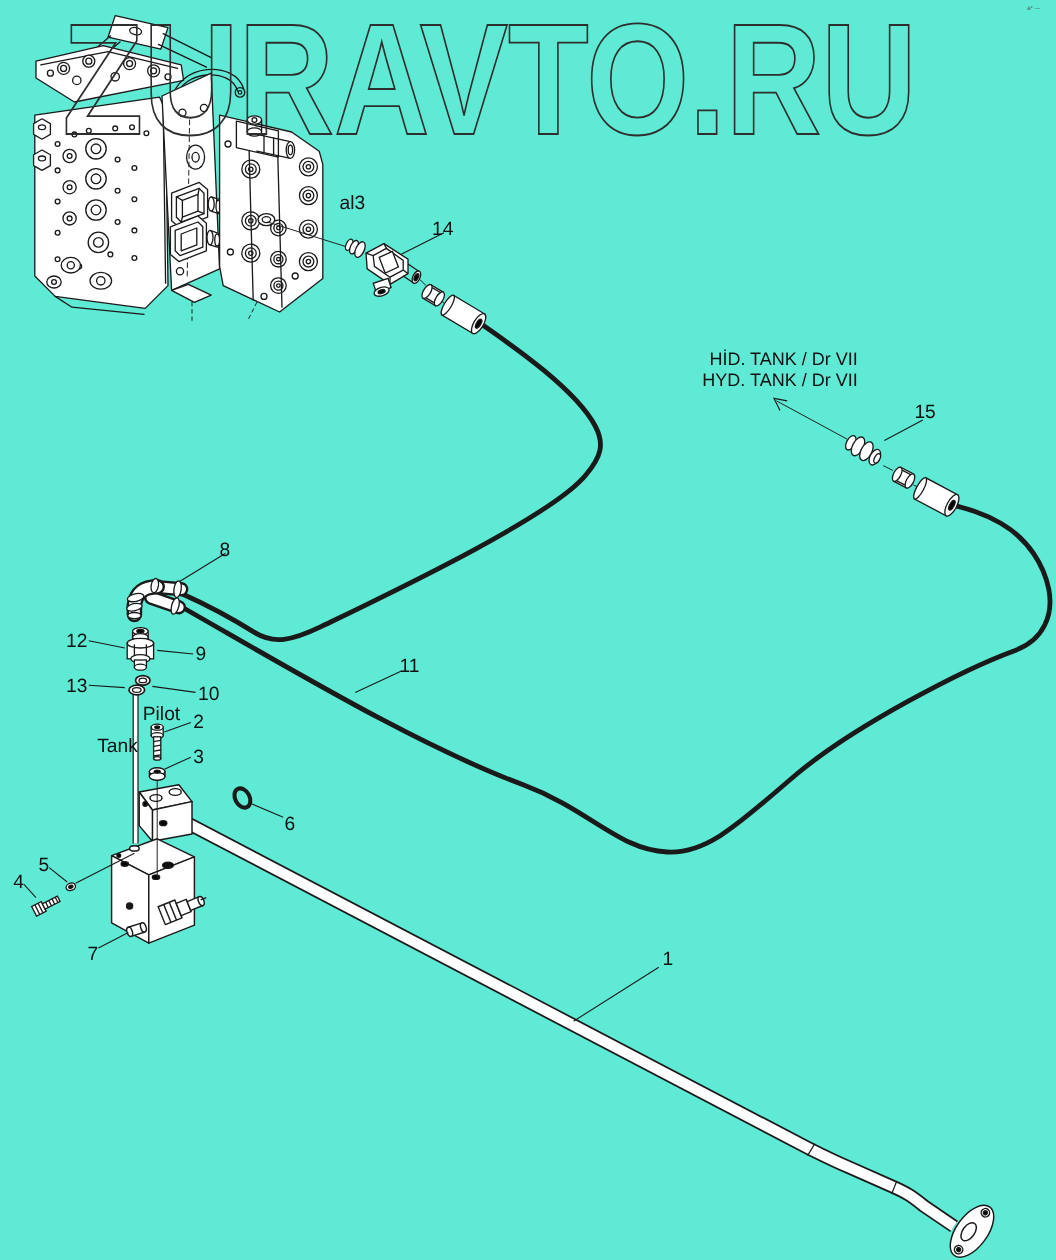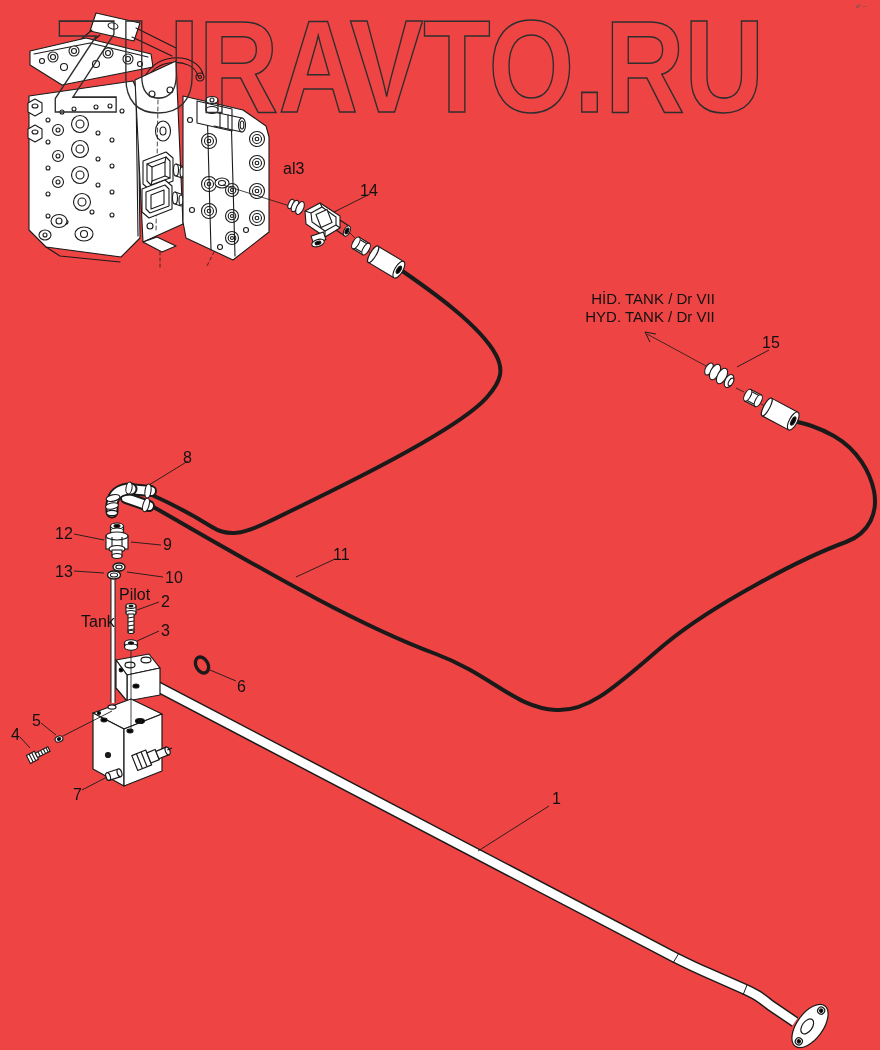--- a/index.html
+++ b/index.html
@@ -1,16 +1,16 @@
 <!DOCTYPE html>
 <html><head>
 <meta charset="utf-8">
 <style>
   html,body{margin:0;padding:0;background:#fff;}
-  #stage{position:relative;width:880px;height:1050px;background:#ef4444;overflow:hidden;}
+  #stage{position:relative;width:880px;height:1050px;background:#5eead4;overflow:hidden;}
   svg{position:absolute;left:0;top:0;}
   text{font-family:"Liberation Sans","DejaVu Sans",sans-serif;fill:#111111;}
   .callout{font-size:16px;}
   .tanklbl{font-size:15px;}
   .watermark{font-family:"Liberation Sans","DejaVu Sans",sans-serif;font-weight:bold;font-size:132px;fill:none;}
   .corner{font-size:5px;fill:#555;}
 </style>
 </head>
 <body>
 

